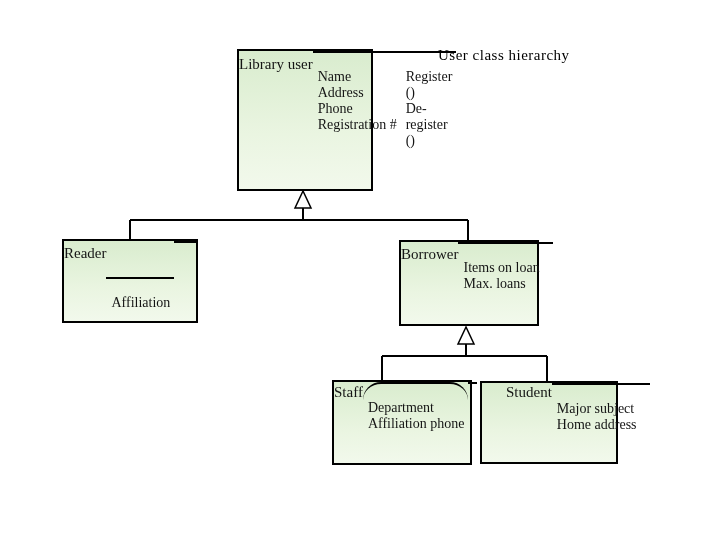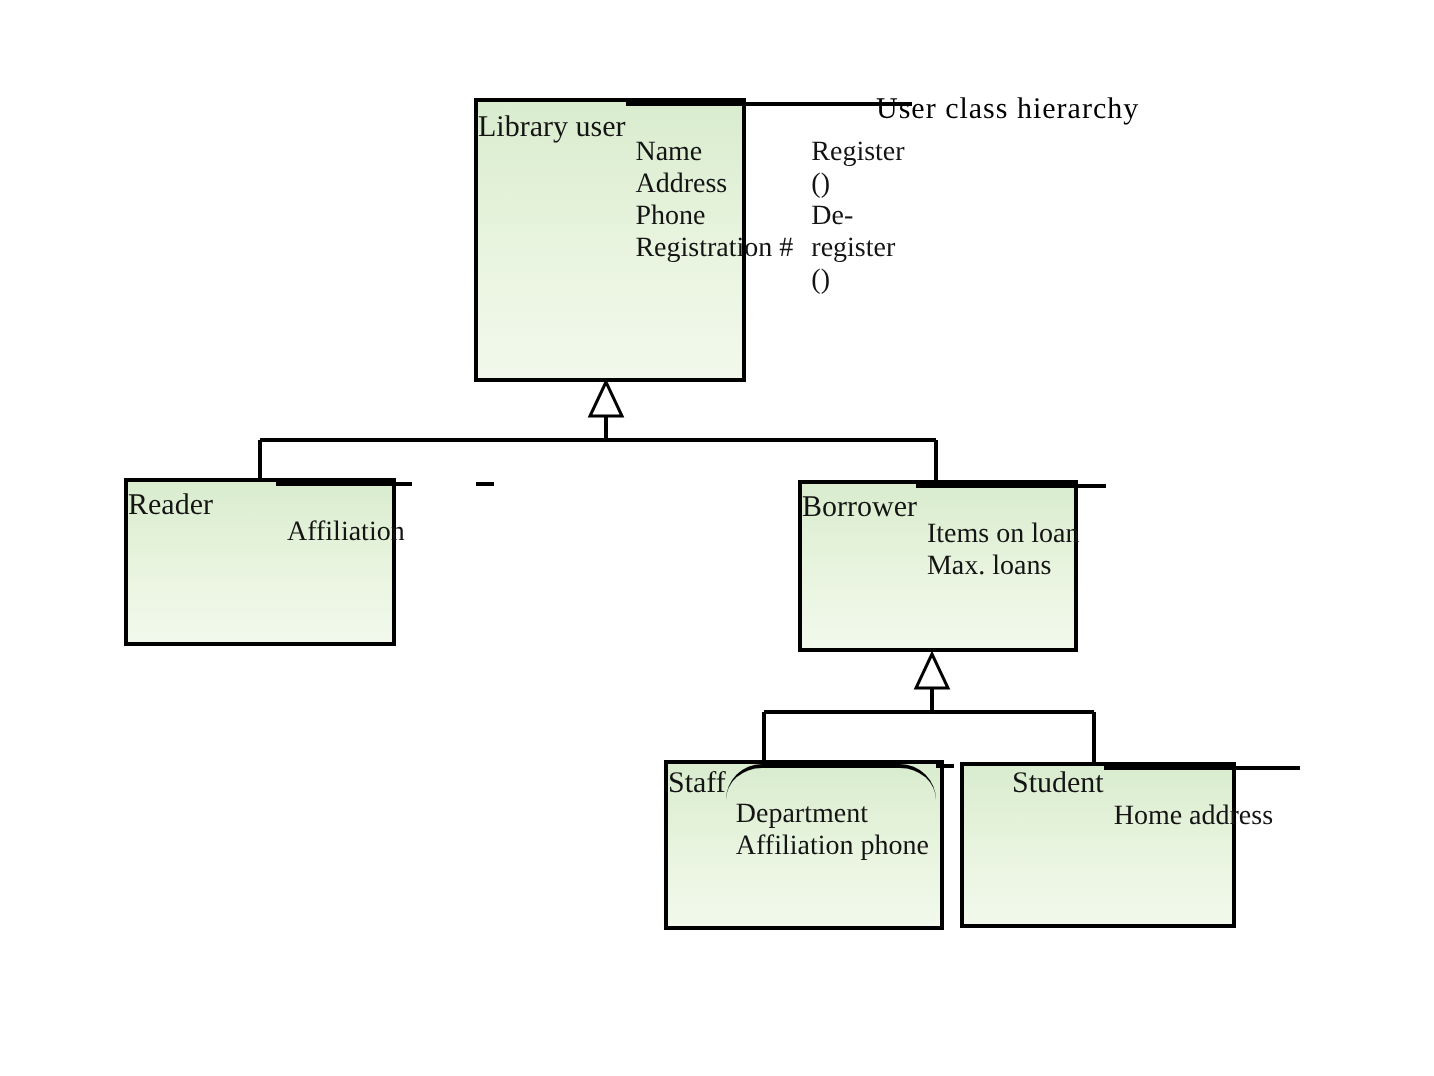--- a/index.html
+++ b/index.html
@@ -41,23 +41,23 @@
     padding:16px 4px 0 5px;
     font-size:14px;
     line-height:16px;
     flex:0 0 auto;
   }
   .c-ops{flex:1 1 auto;}
   
   #box-library-user{left:237px;top:49px;width:136px;height:142px;}
   #box-library-user .c-title{height:26px;}
   #box-library-user .c-attrs{height:66px;}
-  #box-reader{left:62px;top:239px;width:136px;height:84px;gap:32px;}
+  #box-reader{left:62px;top:239px;width:136px;height:84px;}
   #box-reader .c-title{height:24px;}
-  #box-reader .c-attrs{height:28px;}
+  #box-reader .c-attrs{height:28px;margin-top:36px;}
   #box-borrower{left:399px;top:240px;width:140px;height:86px;}
   #box-borrower .c-title{height:25px;}
   #box-borrower .c-attrs{height:42px;}
   #box-staff{left:332px;top:380px;width:140px;height:85px;}
   #box-staff .c-title{height:20px;}
   #box-staff .c-attrs{height:42px;border-radius:18px;}
   #box-student{left:480px;top:381px;width:138px;height:83px;}
   #box-student .c-title{height:19px;margin-left:24px;}
   #box-student .c-attrs{height:42px;}
 </style>
@@ -117,18 +117,19 @@
     <div class="c-attrs">
       <div>Department</div>
       <div>Affiliation phone</div>
     </div>
     <div class="c-ops"></div>
   </div>
 
   <div id="box-student" class="class-box">
     <div class="c-title">Student</div>
     <div class="c-attrs">
+      <div>Major subject</div>
       <div>Home address</div>
     </div>
     <div class="c-ops"></div>
   </div>
 
 </div>
 
 </body></html>

